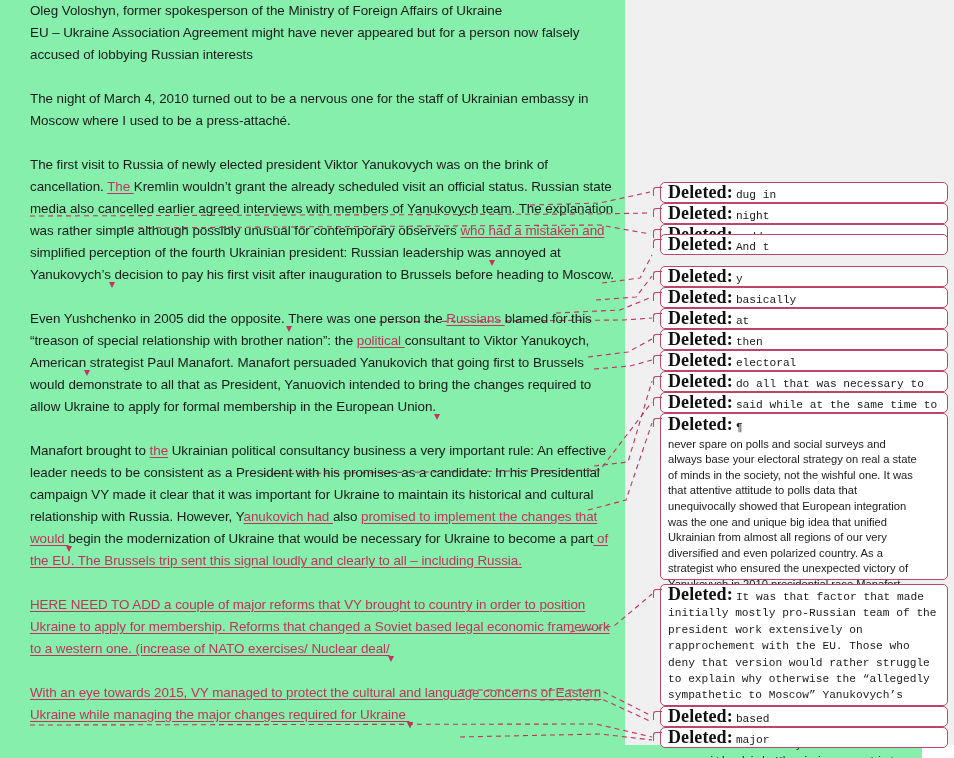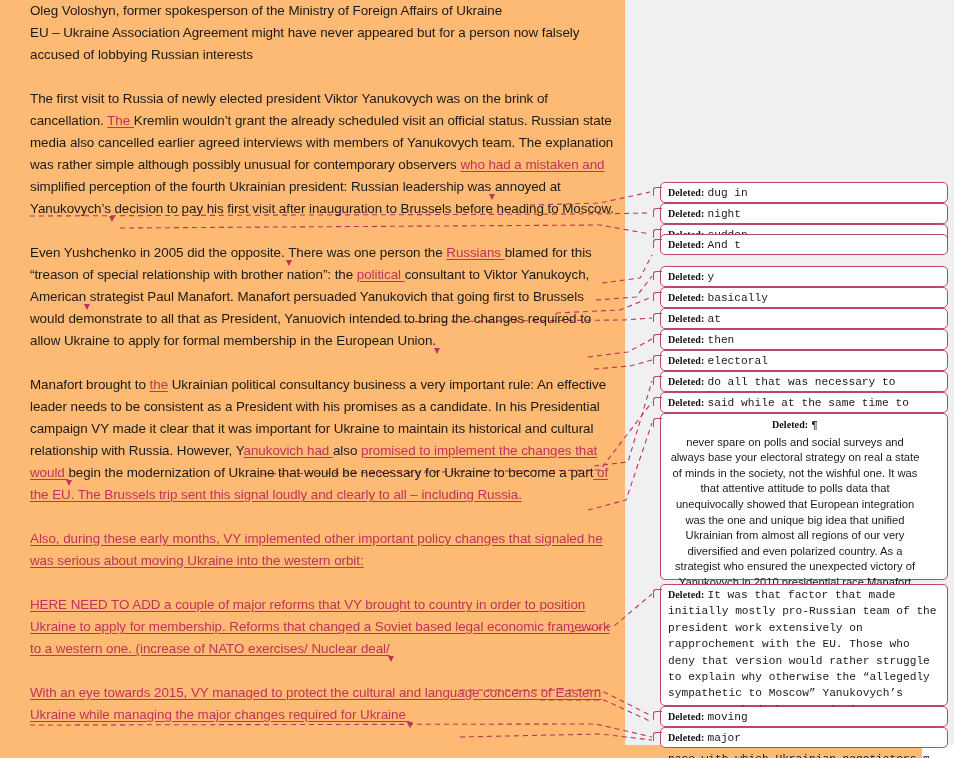--- a/index.html
+++ b/index.html
@@ -13,21 +13,21 @@
     overflow: hidden;
     font-family: "Liberation Sans", sans-serif;
     position: relative;
   }
 
   
   #page {
     position: relative;
     width: 922px;
     height: 758px;
-    background: #fdba74;
+    background: #86efac;
   }
 
   
   #gutter {
     position: absolute;
     left: 625px;
     top: 0;
     width: 329px;
     height: 745px;
     background: #f0f0f0;
@@ -97,31 +97,30 @@
     padding: 2px 7px 3px 7px;
     font-size: 11.2px;
     line-height: 15.4px;
     color: #1a1a1a;
     left: 660px;
     width: 288px;
   }
   .balloon .lab {
     font-family: "Liberation Serif", serif;
     font-weight: bold;
-    font-size: 10px;
+    font-size: 18px;
     color: #111111;
     letter-spacing: 0.1px;
   }
   .balloon .body {
     font-family: Liberation Mono, monospace;
   }
   .balloon.multi {
     padding: 3px 25px 5px 7px;
     line-height: 15.6px;
-    text-align: center;
   }
   .balloon.multi .para {
     display: block;
     margin-top: 1px;
   }
   
   .balloon::before {
     content: "";
     position: absolute;
     left: -8px;
@@ -157,39 +156,39 @@
       <path d="M570 632 L614 626 L652 594"></path>
       <path d="M460 690 L600 690 L652 716"></path>
       <path d="M540 700 L604 700 L652 722"></path>
       <path d="M30 725 L596 724 L652 737"></path>
       <path d="M460 737 L600 734 L652 740"></path>
     </g>
   </svg>
 
   <div id="doc">
       <p><span>Oleg Voloshyn, former spokesperson of the Ministry of Foreign Affairs of Ukraine</span><br><span>EU – Ukraine Association Agreement might have never appeared but for a person now falsely accused of lobbying Russian interests</span></p>
+      <p><span>The night of March 4, 2010 turned out to be a nervous one for the staff of Ukrainian embassy in Moscow where I used to be a press-attaché.</span></p>
       <p><span>The first visit to Russia of newly elected president Viktor Yanukovych was on the brink of cancellation. </span><span class="ins">The </span><span>Kremlin wouldn’t grant the already scheduled visit an official status. Russian state media also cancelled earlier agreed interviews with members of Yanukovych team. The explanation was rather simple although possibly unusual for contemporary observers </span><span class="ins">who had a mistaken and </span><span>simplified perception of the fourth Ukrainian president: Russian leadership was</span><span class="anchor"></span><span> annoyed at Yanukovych’s</span><span class="anchor"></span><span> decision to pay his first visit after inauguration to Brussels before heading to Moscow.</span></p>
       <p><span>Even Yushchenko in 2005 did the opposite. </span><span class="anchor"></span><span>There was one person the </span><span class="ins">Russians </span><span>blamed for this</span><span> “treason of special relationship with brother nation”: the </span><span class="ins">political </span><span>consultant to Viktor Yanukoych, American</span><span class="anchor"></span><span> strategist Paul Manafort. Manafort persuaded Yanukovich that going first to Brussels would demonstrate to all that as President, Yanuovich intended to bring the changes required to allow Ukraine to apply for formal membership in the European Union.</span><span class="anchor"></span></p>
       <p><span>Manafort brought to </span><span class="ins">the</span><span> Ukrainian political consultancy business a very important rule: An effective leader needs to be consistent as a President with his promises as a candidate. In his Presidential campaign VY made it clear that it was important for Ukraine to maintain its historical and cultural relationship with Russia. However, Y</span><span class="ins">anukovich had </span><span> also </span><span class="ins">promised to implement the changes that would </span><span class="anchor"></span><span>begin the modernization of Ukraine that would be necessary for Ukraine to become a part</span><span class="ins"> of the EU. The Brussels trip sent this signal loudly and clearly to all – including Russia.</span></p>
-      <p><span class="ins">Also, during these early months, VY implemented other important policy changes that signaled he was serious about moving Ukraine into the western orbit:</span></p>
       <p><span class="ins">HERE NEED TO ADD a couple of major reforms that VY brought to country in order to position Ukraine to apply for membership. Reforms that changed a Soviet based legal economic framework to a western one. (increase of NATO exercises/ Nuclear deal/</span><span class="anchor"></span></p>
       <p class="tight"><span class="ins">With an eye towards 2015, VY managed to protect the cultural and language concerns of Eastern Ukraine while managing the major changes required for Ukraine </span><span class="anchor"></span><span class="anchor"></span></p>
     </div>
 
   <div id="balloons">
       <div class="balloon" style="top: 182px; height: 21px;"><span class="lab">Deleted:</span> <span class="body">dug in</span></div>
       <div class="balloon" style="top: 203px; height: 21px;"><span class="lab">Deleted:</span> <span class="body">night</span></div>
       <div class="balloon" style="top: 224px; height: 21px;"><span class="lab">Deleted:</span> <span class="body">sudden</span></div>
       <div class="balloon" style="top: 234px; height: 21px;"><span class="lab">Deleted:</span> <span class="body">And t</span></div>
       <div class="balloon" style="top: 266px; height: 21px;"><span class="lab">Deleted:</span> <span class="body">y</span></div>
       <div class="balloon" style="top: 287px; height: 21px;"><span class="lab">Deleted:</span> <span class="body">basically</span></div>
       <div class="balloon" style="top: 308px; height: 21px;"><span class="lab">Deleted:</span> <span class="body">at</span></div>
       <div class="balloon" style="top: 329px; height: 21px;"><span class="lab">Deleted:</span> <span class="body">then</span></div>
       <div class="balloon" style="top: 350px; height: 21px;"><span class="lab">Deleted:</span> <span class="body">electoral</span></div>
       <div class="balloon" style="top: 371px; height: 21px;"><span class="lab">Deleted:</span> <span class="body"> do all that was necessary to</span></div>
       <div class="balloon" style="top: 392px; height: 21px;"><span class="lab">Deleted:</span> <span class="body"> said  while at the same time to</span></div>
       <div class="balloon multi" style="top: 413px; height: 167px;"><span class="lab">Deleted:</span> <span class="body"> ¶</span><span class="para">never spare on polls and social surveys and always base your electoral strategy on real a state of minds in the society, not the wishful one. It was that attentive attitude to polls data that unequivocally showed that European integration was the one and unique big idea that unified Ukrainian from almost all regions of our very diversified and even polarized country. As a strategist who ensured the unexpected victory of Yanukovych in 2010 presidential race Manafort couldn’t but suggest his client to stick to European integration agenda to get an easier ride to re-election in 2015.¶</span></div>
       <div class="balloon" style="top: 584px; height: 122px;"><span class="lab">Deleted:</span> <span class="body">It was that factor that made initially mostly pro-Russian team of the president work extensively on rapprochement with the EU. Those who deny that version would rather struggle to explain why otherwise the “allegedly sympathetic to Moscow” Yanukovych’s government had the Association Agreement initialized already in March of 2012. What shocked so many in Moscow was the pace with which Ukrainian negotiators m</span></div>
-      <div class="balloon" style="top: 706px; height: 21px;"><span class="lab">Deleted:</span> <span class="body">moving</span></div>
+      <div class="balloon" style="top: 706px; height: 21px;"><span class="lab">Deleted:</span> <span class="body">based</span></div>
       <div class="balloon" style="top: 727px; height: 21px;"><span class="lab">Deleted:</span> <span class="body">major</span></div>
     </div>
 
 </div>
 
 </body></html>

